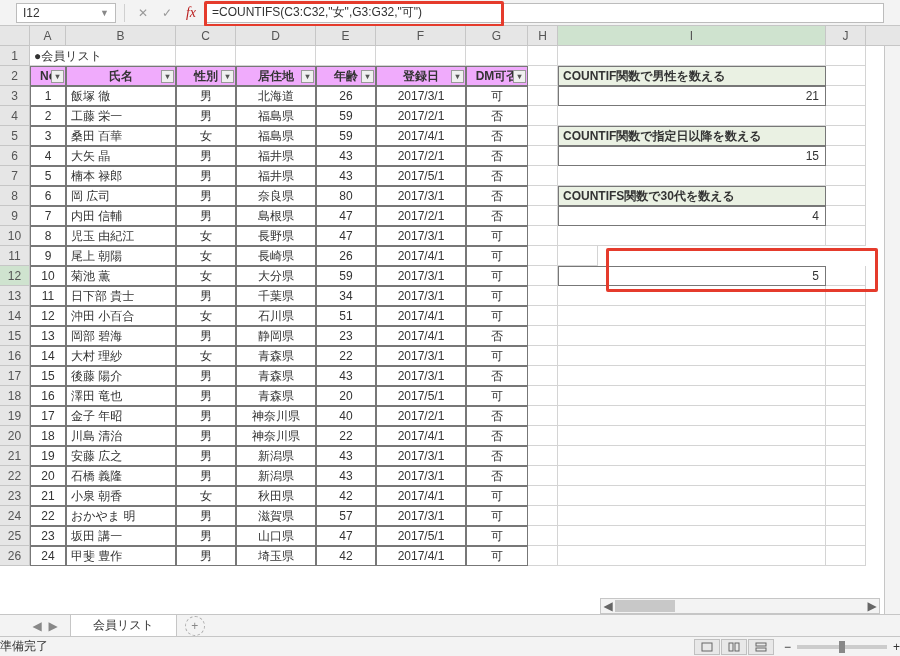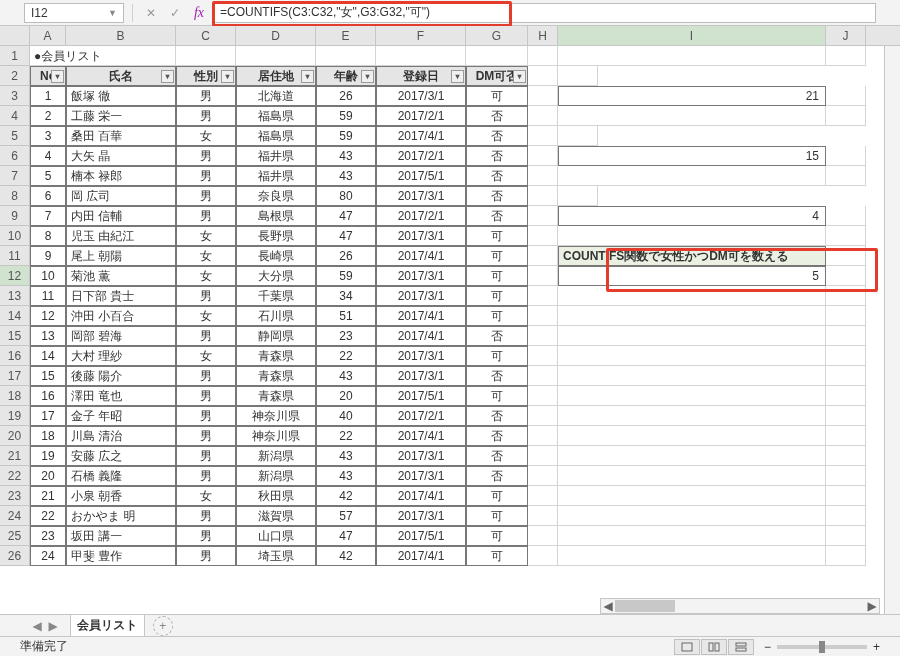--- a/index.html
+++ b/index.html
@@ -1,49 +1,49 @@
 <!DOCTYPE html>
 <html><head>
 <meta charset="utf-8">
 <style>
 * { margin:0; padding:0; box-sizing:border-box; font-family:"Meiryo","MS PGothic",sans-serif; font-size:12px; color:#333; }
 html,body { width:900px; height:656px; background:#fff; overflow:hidden; }
-.formula-bar { display:flex; align-items:center; height:26px; border-bottom:1px solid #c6c6c6; background:#f3f3f3; padding:0 24px; gap:4px; }
+.formula-bar { display:flex; align-items:center; height:26px; border-bottom:1px solid #c6c6c6; background:#f3f3f3; padding:0 16px; gap:4px; }
 .name-box { width:100px; height:20px; background:#fff; border:1px solid #bcbcbc; display:flex; align-items:center; padding:0 6px; }
 .name-box .dd { margin-left:auto; color:#888; font-size:9px; cursor:pointer; }
 .sep { width:1px; height:18px; background:#d0d0d0; margin:0 4px; }
 .fb-btn { width:20px; height:20px; display:flex; align-items:center; justify-content:center; color:#999; cursor:pointer; }
-.fx { font-style:italic; font-family:"Times New Roman",serif; font-size:14px; color:#a21caf; }
+.fx { font-style:italic; font-family:"Times New Roman",serif; font-size:14px; color:#b91c1c; }
 .formula-input { flex:1; height:20px; background:#fff; border:1px solid #bcbcbc; display:flex; align-items:center; padding:0 6px; position:relative; }
 .formula-highlight { position:absolute; left:-2px; top:-3px; height:26px; width:300px; border:3px solid #e53b2c; border-radius:2px; pointer-events:none; }
 .grid-wrap { position:relative; height:594px; overflow:hidden; }
 .col-headers { display:flex; height:20px; background:#e6e6e6; border-bottom:1px solid #c6c6c6; }
 .corner { width:30px; border-right:1px solid #c6c6c6; background:#e6e6e6; }
 .ch { text-align:center; line-height:20px; border-right:1px solid #c6c6c6; color:#555; cursor:pointer; }
 .ch.sel { background:#cfe3cf; }
 .row { display:flex; height:20px; }
 .rh { width:30px; text-align:center; line-height:20px; background:#e6e6e6; border-right:1px solid #c6c6c6; border-bottom:1px solid #c6c6c6; color:#555; cursor:pointer; }
 .rh.sel { background:#cfe3cf; }
 .cell { border-right:1px solid #d4d4d4; border-bottom:1px solid #d4d4d4; line-height:19px; padding:0 4px; overflow:hidden; white-space:nowrap; }
 .wA{width:36px}.wB{width:110px}.wC{width:60px}.wD{width:80px}.wE{width:60px}.wF{width:90px}.wG{width:62px}.wH{width:30px}.wI{width:268px}.wJ{width:40px}
 .title-cell{font-size:14px;font-weight:normal;border:none;border-bottom:1px solid #d4d4d4}
-.th{background:#e5e5e5;border:1px solid #777;font-weight:bold;text-align:center;position:relative}
+.th{background:#f0abfc;border:1px solid #777;font-weight:bold;text-align:center;position:relative}
 .bx{border:1px solid #777}
 .center{text-align:center}
 .dd-arrow{position:absolute;right:1px;top:3px;width:13px;height:13px;background:#f0f0f0;border:1px solid #9a9a9a;font-size:8px;line-height:11px;text-align:center;color:#555;cursor:pointer}
 .rbox{background:#eaf1e3;border:1px solid #777;font-weight:bold}
 .rval{border:1px solid #777;text-align:right;padding-right:6px}
 .hl-red{position:absolute;border:3px solid #e53b2c;border-radius:2px;pointer-events:none;z-index:5}
 .tabs { position:absolute; bottom:20px; left:0; right:0; height:22px; background:#f3f3f3; border-top:1px solid #c6c6c6; display:flex; align-items:center; padding-left:30px; gap:2px; }
 .tab-nav { display:flex; gap:2px; margin-right:8px; }
 .tab-nav span { width:14px; text-align:center; color:#888; cursor:pointer; }
-.tab { padding:2px 6px; background:#fff; border:1px solid #c6c6c6; border-bottom:none; cursor:pointer;font-weight:bold; }
+.tab { padding:2px 22px; background:#fff; border:1px solid #c6c6c6; border-bottom:none; cursor:pointer; }
 .tab.active{background:#fff;border-bottom:2px solid #2a8c2a}
 .add-tab { width:20px; height:20px; border:1px dashed #aaa; border-radius:50%; text-align:center; line-height:18px; color:#888; margin-left:6px; cursor:pointer; }
-.status { position:absolute; bottom:0; left:0; right:0; height:20px; background:#f3f3f3; border-top:1px solid #c6c6c6; display:flex; align-items:center; padding:0 20px; font-size:11px; color:#555; }
+.status { position:absolute; bottom:0; left:0; right:0; height:20px; background:#f3f3f3; border-top:1px solid #c6c6c6; display:flex; align-items:center; padding:0 0; font-size:11px; color:#555; }
 .status .views { margin-left:auto; display:flex; gap:1px; }
 .status .vbtn { width:26px; height:16px; border:1px solid #c0c0c0; background:#e8e8e8; display:flex; align-items:center; justify-content:center; cursor:pointer; }
 .zoom { display:flex; align-items:center; gap:6px; margin-left:10px; }
 .zoom .track { width:90px; height:4px; background:#ccc; position:relative; }
 .zoom .thumb { position:absolute; top:-4px; left:42px; width:6px; height:12px; background:#888; cursor:pointer; }
 .scroll-h { position:absolute; bottom:42px; right:20px; left:600px; height:16px; background:#f3f3f3; border:1px solid #c6c6c6; }
 .scroll-h .thumb{ position:absolute; left:14px; top:1px; height:12px; width:60px; background:#c8c8c8; cursor:pointer;}
 .scroll-h .arr{position:absolute;top:0;width:14px;height:14px;text-align:center;line-height:14px;color:#666;cursor:pointer}
 .scroll-v { position:absolute; top:20px; right:0; bottom:0; width:16px; background:#f3f3f3; border-left:1px solid #c6c6c6; }
 </style>
@@ -97,20 +97,21 @@
       <div class="row">
         <div class="rh">2</div>
         <div class="cell wA th">No<span class="dd-arrow">▾</span></div>
   <div class="cell wB th">氏名<span class="dd-arrow">▾</span></div>
   <div class="cell wC th">性別<span class="dd-arrow">▾</span></div>
   <div class="cell wD th">居住地<span class="dd-arrow">▾</span></div>
   <div class="cell wE th">年齢<span class="dd-arrow">▾</span></div>
   <div class="cell wF th">登録日<span class="dd-arrow">▾</span></div>
   <div class="cell wG th">DM可否<span class="dd-arrow">▾</span></div>
   <div class="cell wH"></div>
+  <div class="cell wI rbox">COUNTIF関数で男性を数える</div>
   <div class="cell wJ"></div>
       </div>
       <div class="row">
         <div class="rh">3</div>
         <div class="cell wA bx center">1</div>
     <div class="cell wB bx">飯塚 徹</div>
     <div class="cell wC bx center">男</div>
     <div class="cell wD bx center">北海道</div>
     <div class="cell wE bx center">26</div>
     <div class="cell wF bx center">2017/3/1</div>
@@ -135,20 +136,21 @@
       <div class="row">
         <div class="rh">5</div>
         <div class="cell wA bx center">3</div>
     <div class="cell wB bx">桑田 百華</div>
     <div class="cell wC bx center">女</div>
     <div class="cell wD bx center">福島県</div>
     <div class="cell wE bx center">59</div>
     <div class="cell wF bx center">2017/4/1</div>
     <div class="cell wG bx center">否</div>
     <div class="cell wH"></div>
+        <div class="cell wI rbox">COUNTIF関数で指定日以降を数える</div>
         <div class="cell wJ"></div>
       </div>
       <div class="row">
         <div class="rh">6</div>
         <div class="cell wA bx center">4</div>
     <div class="cell wB bx">大矢 晶</div>
     <div class="cell wC bx center">男</div>
     <div class="cell wD bx center">福井県</div>
     <div class="cell wE bx center">43</div>
     <div class="cell wF bx center">2017/2/1</div>
@@ -173,20 +175,21 @@
       <div class="row">
         <div class="rh">8</div>
         <div class="cell wA bx center">6</div>
     <div class="cell wB bx">岡 広司</div>
     <div class="cell wC bx center">男</div>
     <div class="cell wD bx center">奈良県</div>
     <div class="cell wE bx center">80</div>
     <div class="cell wF bx center">2017/3/1</div>
     <div class="cell wG bx center">否</div>
     <div class="cell wH"></div>
+        <div class="cell wI rbox">COUNTIFS関数で30代を数える</div>
         <div class="cell wJ"></div>
       </div>
       <div class="row">
         <div class="rh">9</div>
         <div class="cell wA bx center">7</div>
     <div class="cell wB bx">内田 信輔</div>
     <div class="cell wC bx center">男</div>
     <div class="cell wD bx center">島根県</div>
     <div class="cell wE bx center">47</div>
     <div class="cell wF bx center">2017/2/1</div>
@@ -211,21 +214,20 @@
       <div class="row">
         <div class="rh">11</div>
         <div class="cell wA bx center">9</div>
     <div class="cell wB bx">尾上 朝陽</div>
     <div class="cell wC bx center">女</div>
     <div class="cell wD bx center">長崎県</div>
     <div class="cell wE bx center">26</div>
     <div class="cell wF bx center">2017/4/1</div>
     <div class="cell wG bx center">可</div>
     <div class="cell wH"></div>
-        <div class="cell wI rbox">COUNTIFS関数で女性かつDM可を数える</div>
         <div class="cell wJ"></div>
       </div>
       <div class="row">
         <div class="rh sel">12</div>
         <div class="cell wA bx center">10</div>
     <div class="cell wB bx">菊池 薫</div>
     <div class="cell wC bx center">女</div>
     <div class="cell wD bx center">大分県</div>
     <div class="cell wE bx center">59</div>
     <div class="cell wF bx center">2017/3/1</div>

